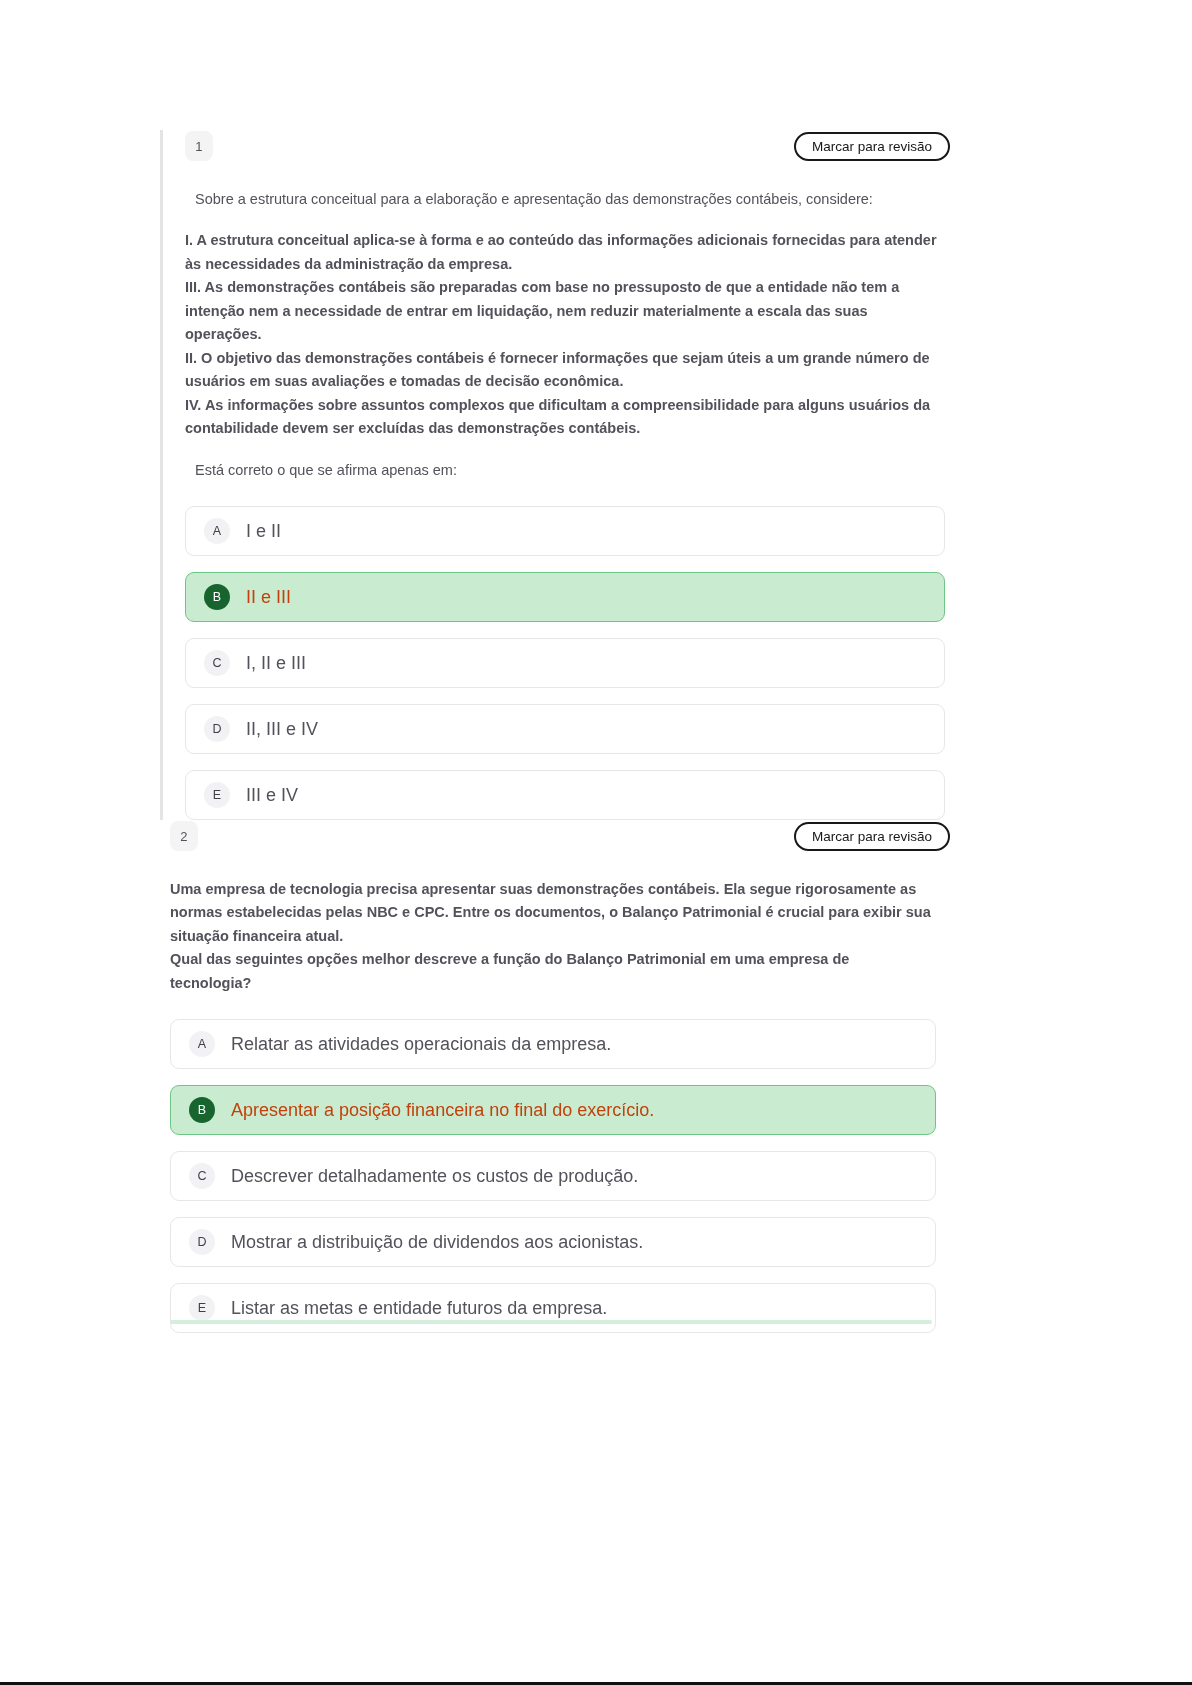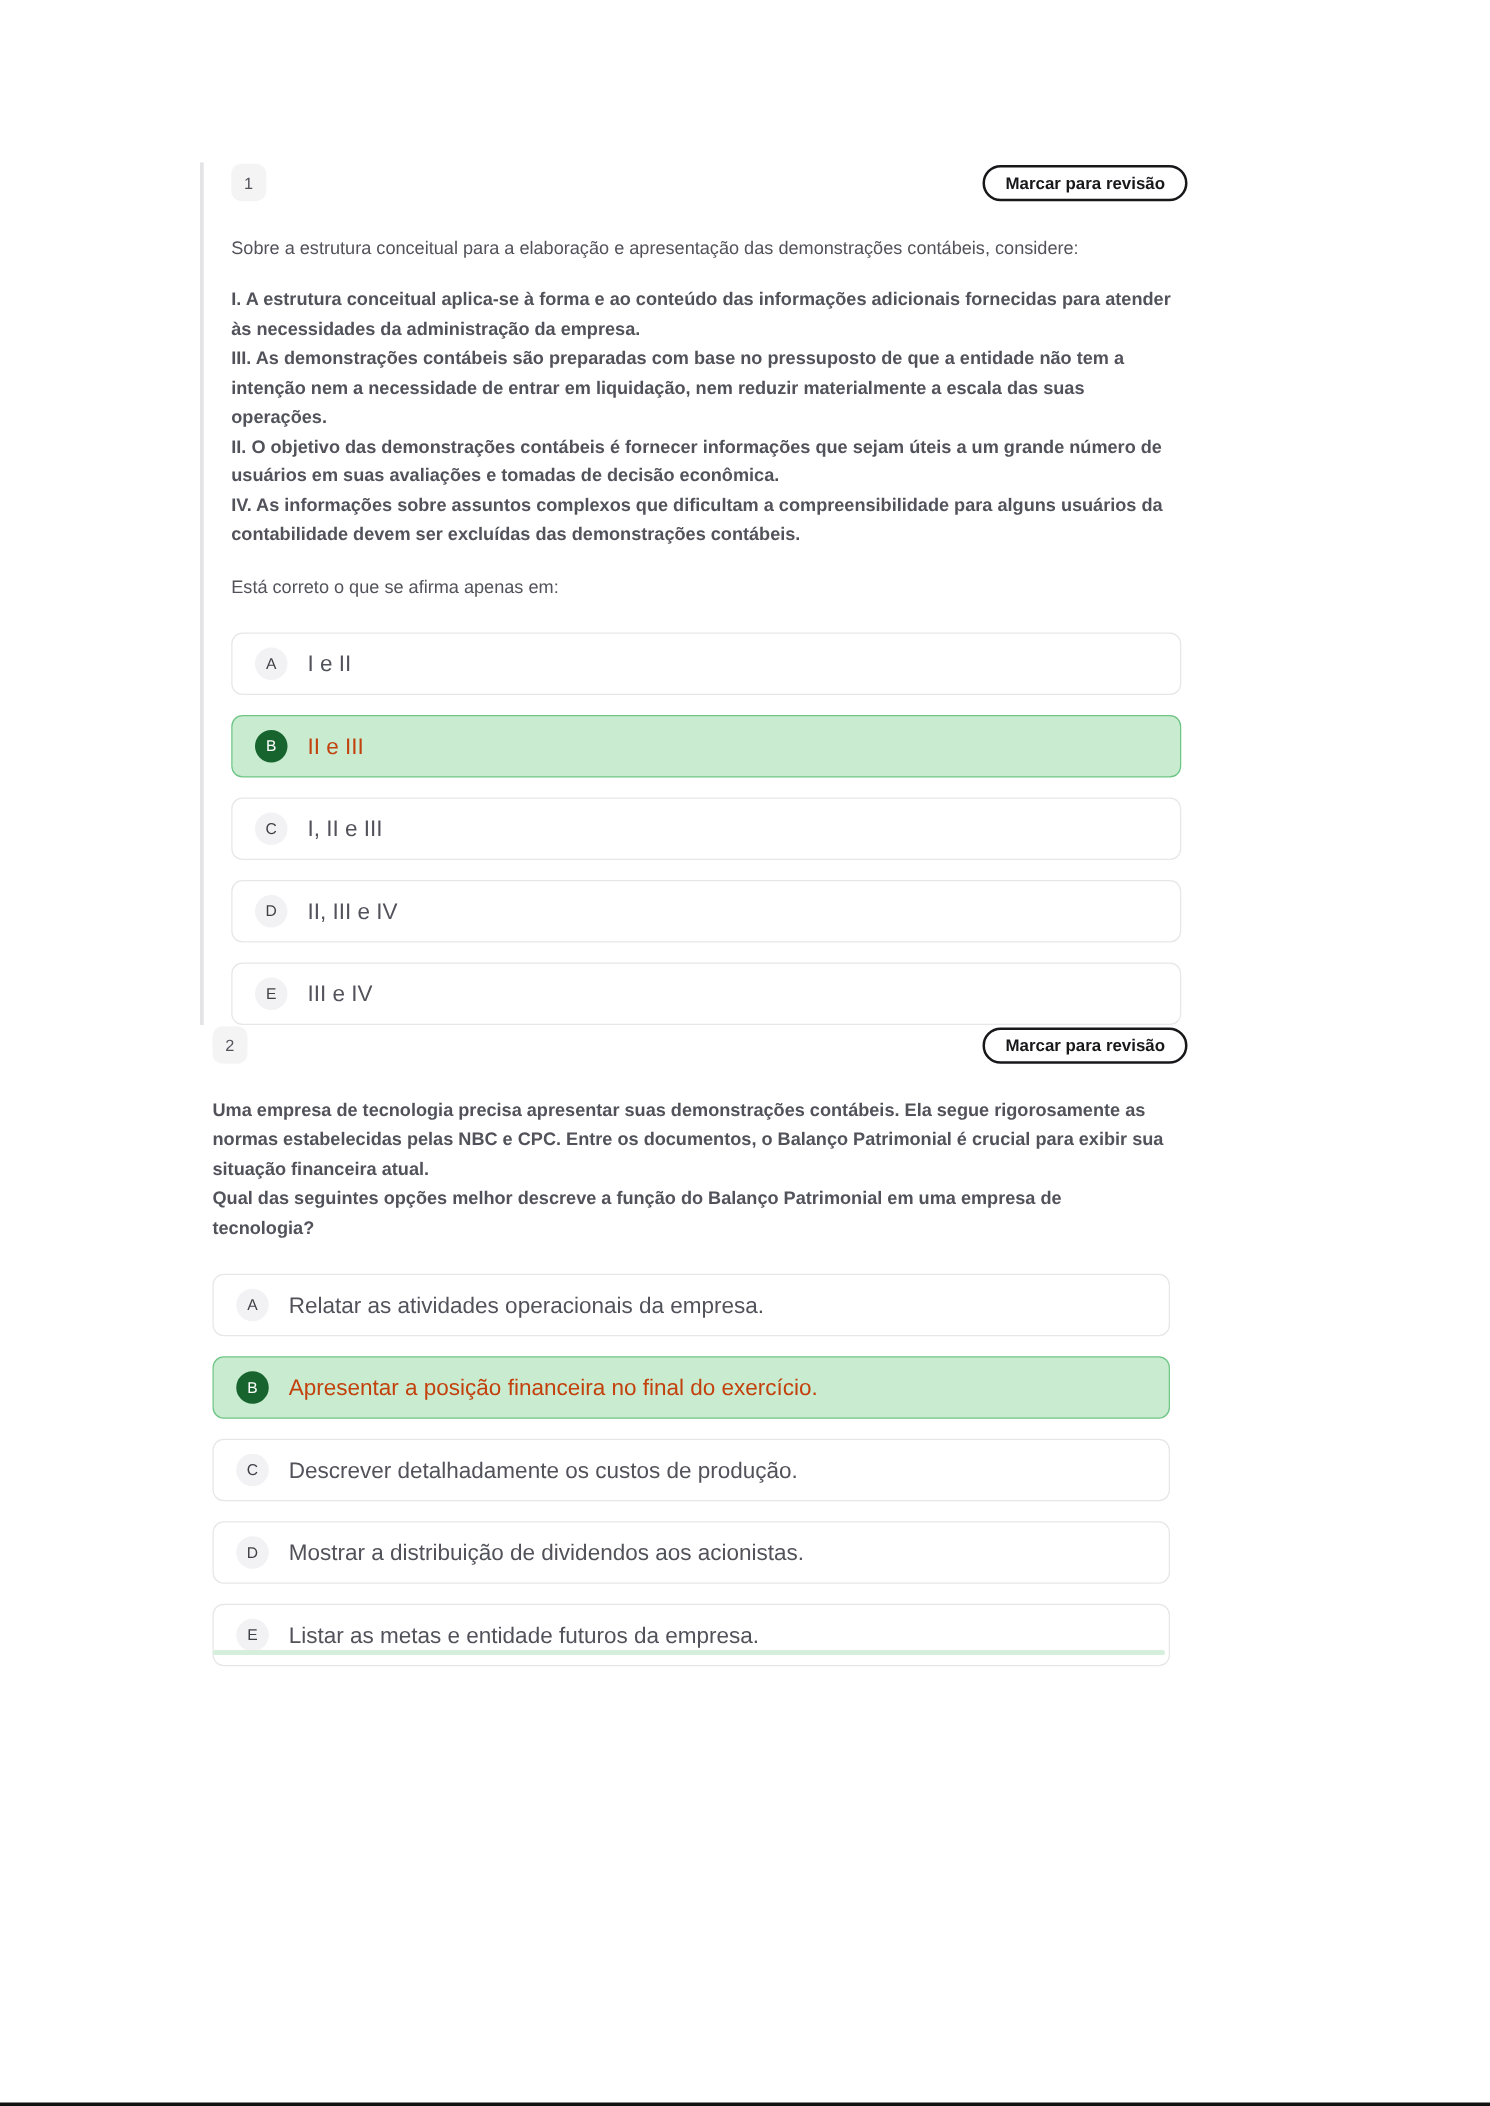--- a/index.html
+++ b/index.html
@@ -75,32 +75,31 @@
     border-radius: 999px;
     background: #ffffff;
     color: #18181b;
     font-size: 13.5px;
     font-family: "Liberation Sans", sans-serif;
     display: inline-flex;
     align-items: center;
     justify-content: center;
     cursor: pointer;
     white-space: nowrap;
-    font-weight: bold;
   }
 
   .q-statement {
     margin-top: 26px;
     font-size: 14.5px;
     line-height: 1.62;
     color: #52525b;
     max-width: 762px;
   }
   .q-statement p {
-    margin: 0 0 18px 0;
+    margin: 0 0 18px 10px;
   }
   .q-statement p:last-child {
     margin-bottom: 0;
   }
   .q-statement .items {
     margin: 0 0 18px 0;
     font-weight: bold;
   }
   .q-statement .items div {
     margin: 0;

